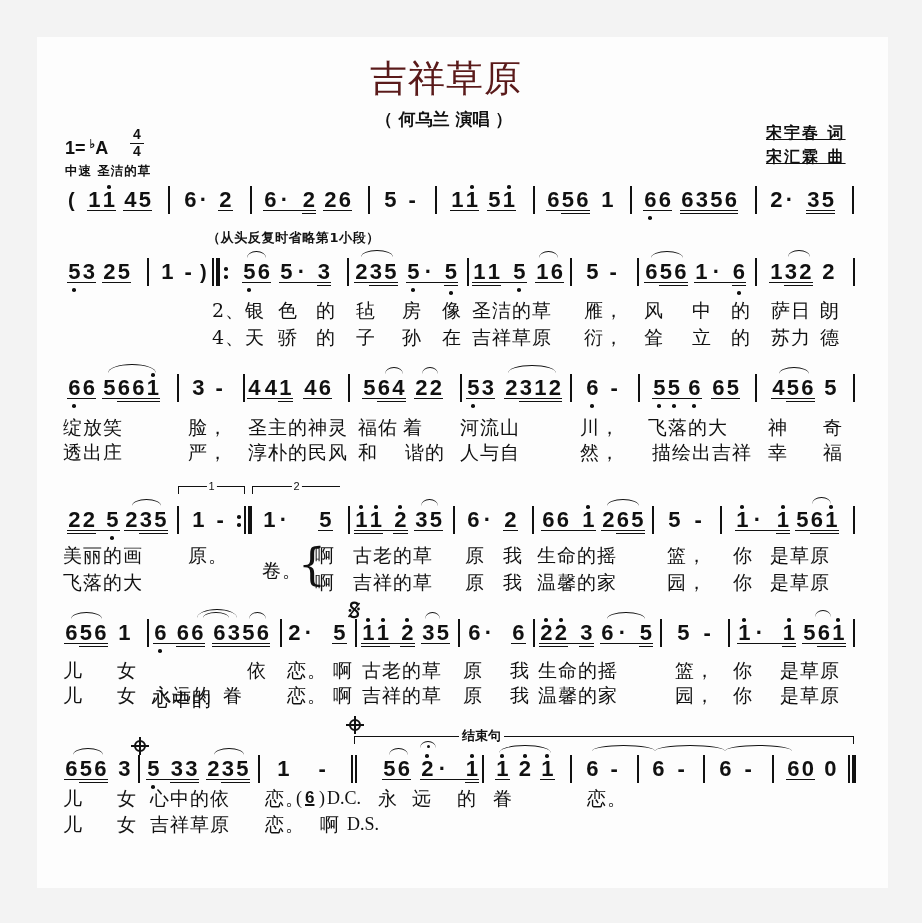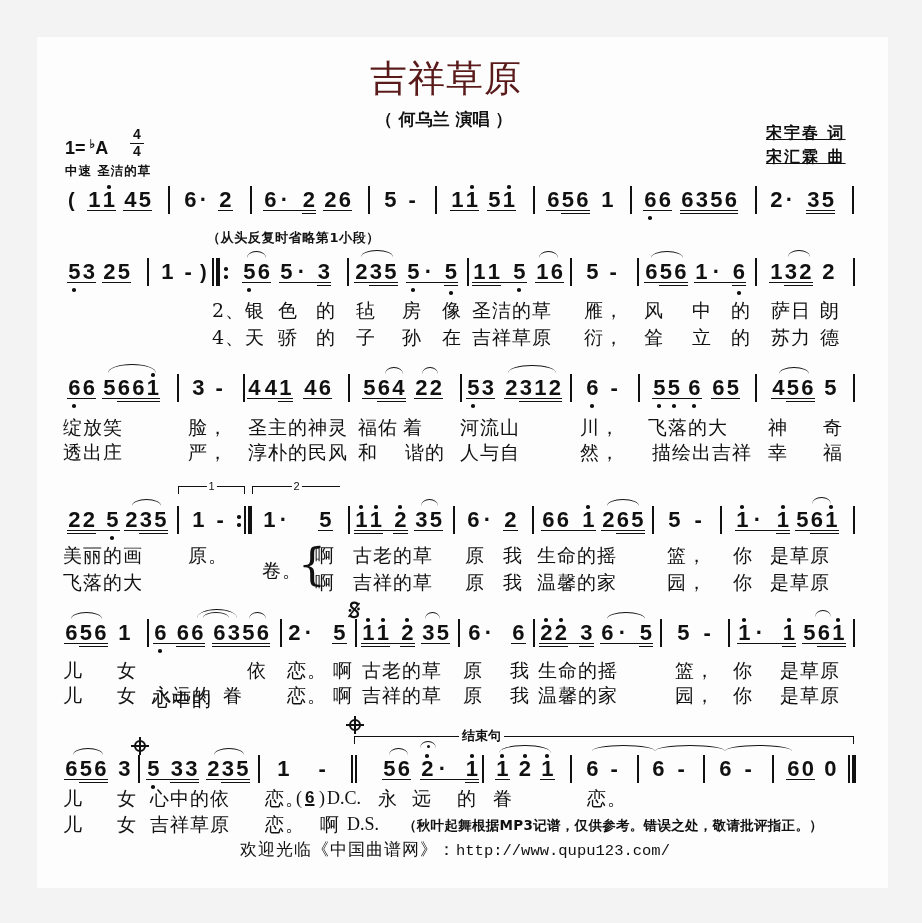--- a/index.html
+++ b/index.html
@@ -1297,17 +1297,13 @@
         </svg></span>
       <div class="ending" style="left: 354px; top: 736px; width: 500px; position: absolute;">
         <span class="elabel" style="left: 104px;">结束句</span>
       </div>
       <span class="fermata" style="left: 420px; top: 741px; width: 16px; position: absolute;">
         <span class="farc"></span>
         <span class="fdot"></span>
       </span>
     </div>
 
-  <div class="abs remark">（秋叶起舞根据MP3记谱，仅供参考。错误之处，敬请批评指正。）</div>
-  <div class="abs footer">
-    <span>欢迎光临《中国曲谱网》：</span><span class="url">http://www.qupu123.com/</span>
-  </div>
 </div>
 
 </body></html>

